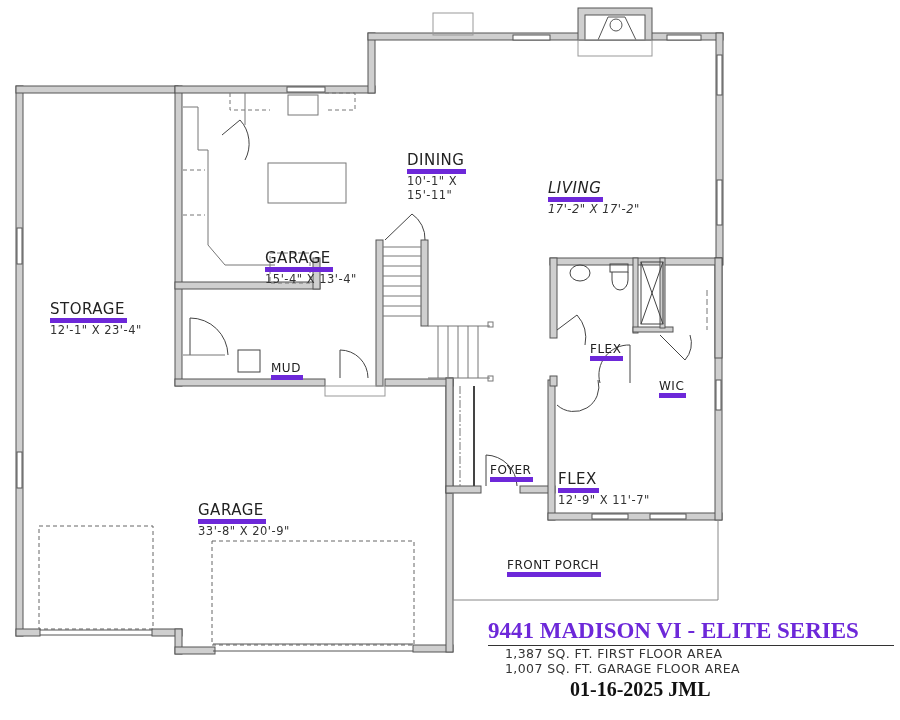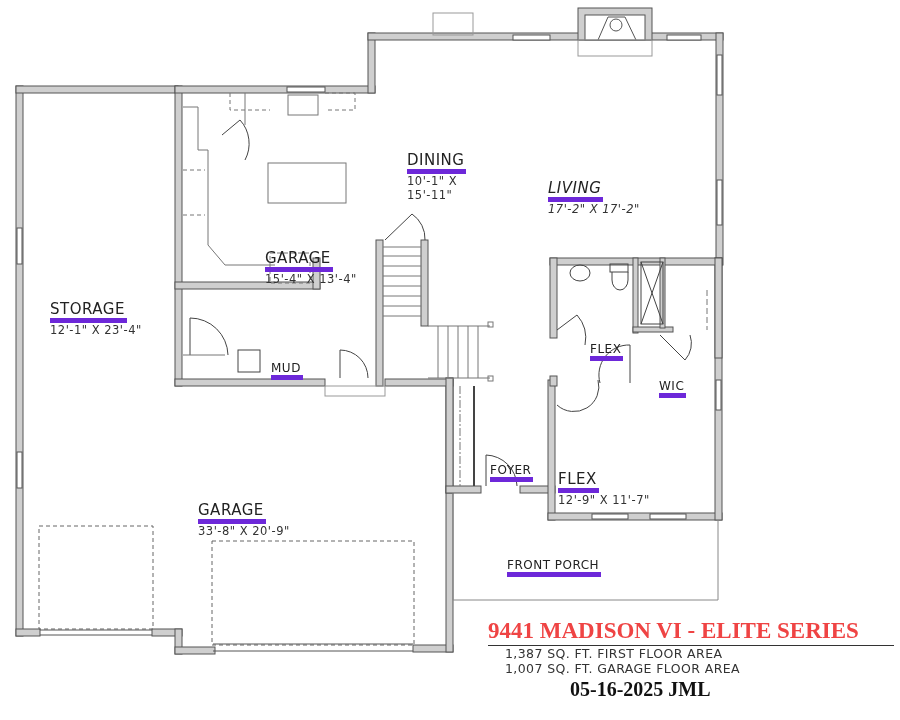--- a/index.html
+++ b/index.html
@@ -3,21 +3,21 @@
 <meta charset="utf-8">
 <style>
   html, body { margin:0; padding:0; background:#ffffff; }
   body { width:900px; height:720px; position:relative; overflow:hidden; font-family:"DejaVu Sans", sans-serif; }
   #plan { position:absolute; left:0; top:0; width:900px; height:720px; }
   .room-label { position:absolute; color:#222; font-family:"DejaVu Sans", sans-serif; }
   .room-name { font-size:15px; letter-spacing:0.5px; border-bottom:5px solid #6d28d9; display:inline-block; line-height:17px; padding-right:2px;margin-top:40px; }
   .room-dim { font-size:11.5px; color:#333; letter-spacing:0.5px; line-height:14px; white-space:nowrap; }
   .room-name.small { font-size:12px; line-height:14px; }
   .title-block { position:absolute; left:488px; top:618px; width:406px; }
-  .title-main { font-family:"Liberation Serif", serif; font-weight:bold; font-size:23px; color:#ef4444; border-bottom:1.5px solid #333; white-space:nowrap; line-height:26px; padding-bottom:1px; }
+  .title-main { font-family:"Liberation Serif", serif; font-weight:bold; font-size:23px; color:#6d28d9; border-bottom:1.5px solid #333; white-space:nowrap; line-height:26px; padding-bottom:1px; }
   .title-area { font-family:"DejaVu Sans", sans-serif; font-size:12.5px; color:#333; letter-spacing:0.4px; margin-left:17px; line-height:15px; white-space:nowrap; }
   .title-date { font-family:"Liberation Serif", serif; font-weight:bold; font-size:20px; color:#111; margin-left:82px; line-height:26px; white-space:nowrap; }
 </style>
 </head>
 <body>
 
 <svg id="plan" viewBox="0 0 900 720" xmlns="http://www.w3.org/2000/svg">
   <g fill="none" stroke="#555" stroke-width="1">
 
     <g fill="#cfcfcf">
@@ -196,14 +196,14 @@
   <div class="room-dim">33'-8" X 20'-9"</div>
 </div>
 <div class="room-label" style="left:507px; top:518px;">
   <div class="room-name small">FRONT PORCH</div>
 </div>
 
 <div class="title-block">
   <div class="title-main">9441 MADISON VI - ELITE  SERIES</div>
   <div class="title-area">1,387 SQ. FT. FIRST FLOOR AREA</div>
   <div class="title-area">1,007 SQ. FT. GARAGE FLOOR AREA</div>
-  <div class="title-date">05-16-2025 JML</div>
+  <div class="title-date">01-16-2025 JML</div>
 </div>
 
 </body></html>

